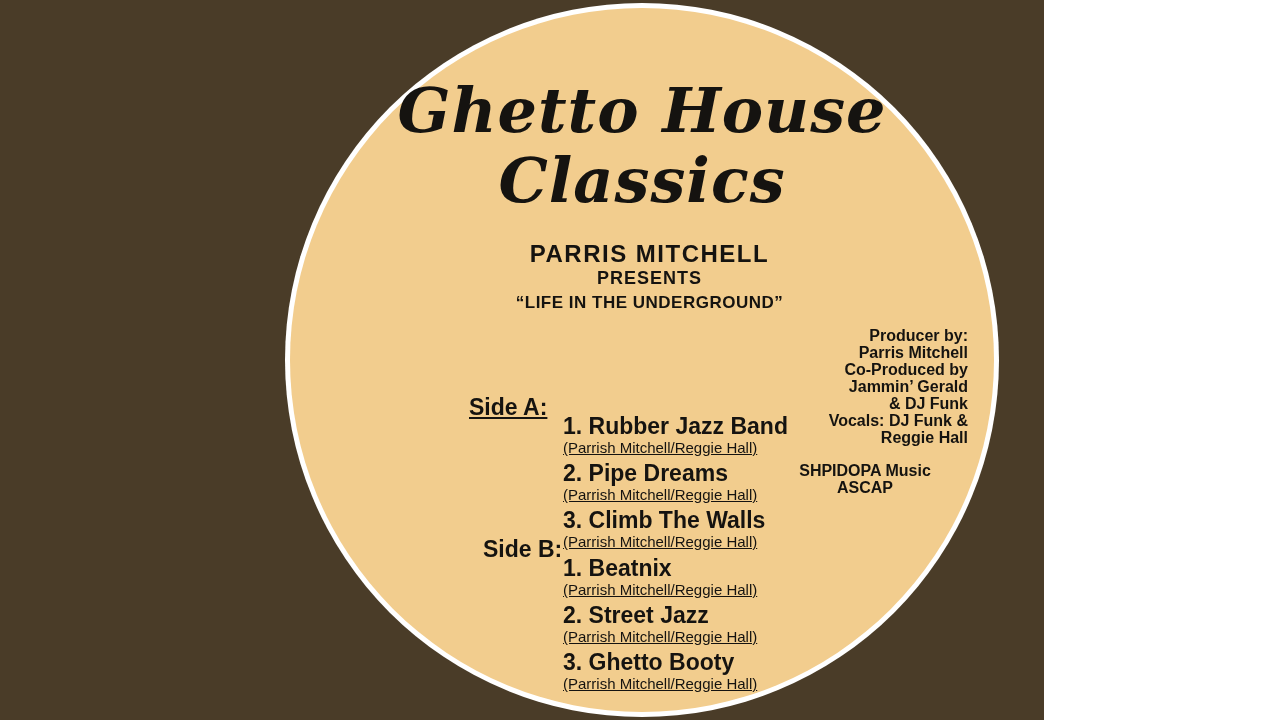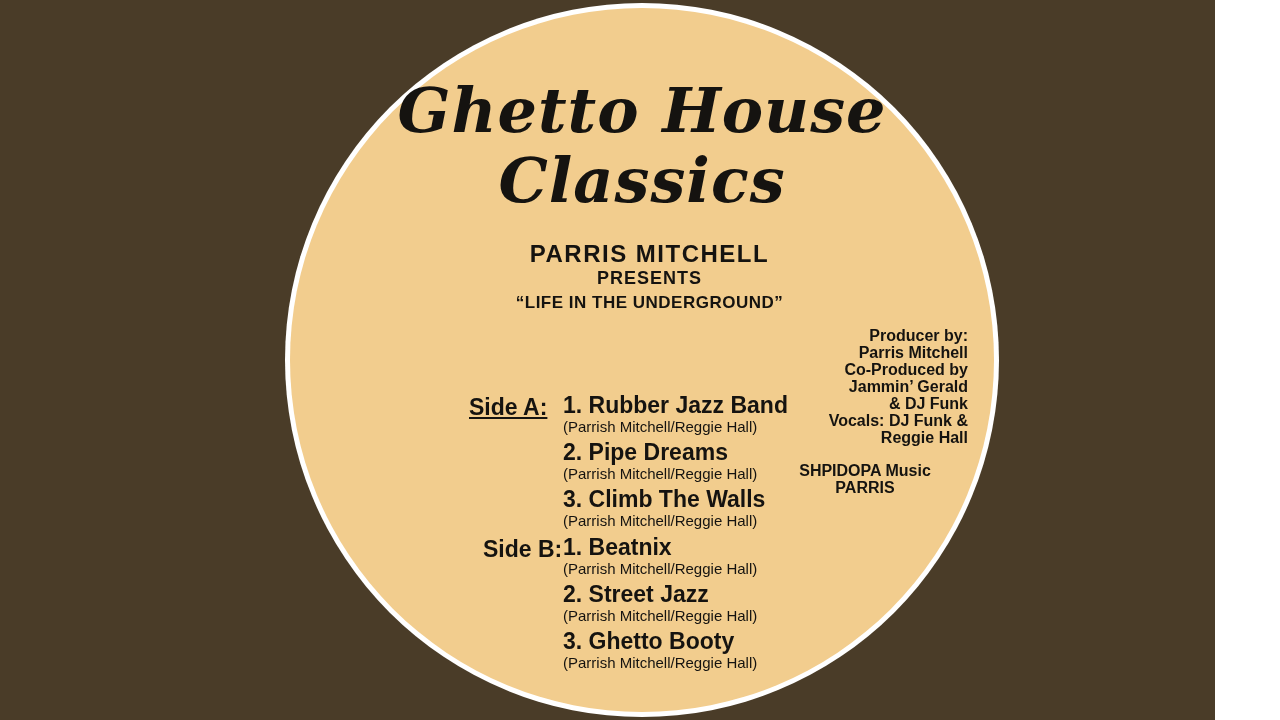--- a/index.html
+++ b/index.html
@@ -5,25 +5,24 @@
   html, body {
     margin: 0;
     padding: 0;
     width: 1280px;
     height: 720px;
     overflow: hidden;
     font-family: "Liberation Sans", sans-serif;
   }
   .stage {
     position: relative;
-    width: 1203px;
+    width: 1044px;
     height: 720px;
     background: #4A3C28;
     overflow: hidden;
-    padding-left: 12px;
   }
   .disc {
     position: absolute;
     left: 290px;
     top: 8px;
     width: 704px;
     height: 704px;
     border-radius: 50%;
     background: #F2CD8E;
     box-shadow: 0 0 0 5px #FFFFFF;
@@ -100,33 +99,34 @@
   }
 
   
   .side-label {
     font-size: 23px;
     font-weight: bold;
     line-height: 19px;
   }
   .side-label-a { left: 469px; top: 398px; text-decoration: underline; }
   .side-label-b { left: 483px; top: 540px; }
-  .tracks { width: 320px; }
+  .tracks { width: 320px; margin-top: 21px; }
   .tracks-a { left: 563px; top: 396px; }
   .tracks-b { left: 563px; top: 538px; }
   .track { margin-bottom: 9px; }
   .track-title {
     font-size: 23px;
     font-weight: bold;
     line-height: 19px;
   }
   .track-credit {
     font-size: 15px;
     line-height: 14px;
     margin-top: 5px;
+    text-decoration: underline;
   }
 </style>
 </head>
 <body>
 
 <div class="stage" style="background: rgb(74, 60, 40); color: rgb(21, 19, 16);">
 
   <div class="disc" style="background: rgb(242, 205, 142); box-shadow: rgb(255, 255, 255) 0px 0px 0px 5px;"></div>
 
   <div class="txt title-script">
@@ -146,21 +146,21 @@
     <div>Parris Mitchell</div>
     <div>Co-Produced by</div>
     <div>Jammin’ Gerald</div>
     <div>&amp; DJ Funk</div>
     <div>Vocals: DJ Funk &amp;</div>
     <div>Reggie Hall</div>
   </div>
 
   <div class="txt publishing-block">
     <div>SHPIDOPA Music</div>
-    <div>PARRIS</div>
+    <div>ASCAP</div>
   </div>
 
   <div class="txt side-label side-label-a">Side A:</div>
   <div class="txt tracks tracks-a">
     <div class="track">
       <div class="track-title">1. Rubber Jazz Band</div>
       <div class="track-credit">(Parrish Mitchell/Reggie Hall)</div>
     </div>
     <div class="track">
       <div class="track-title">2. Pipe Dreams</div>

